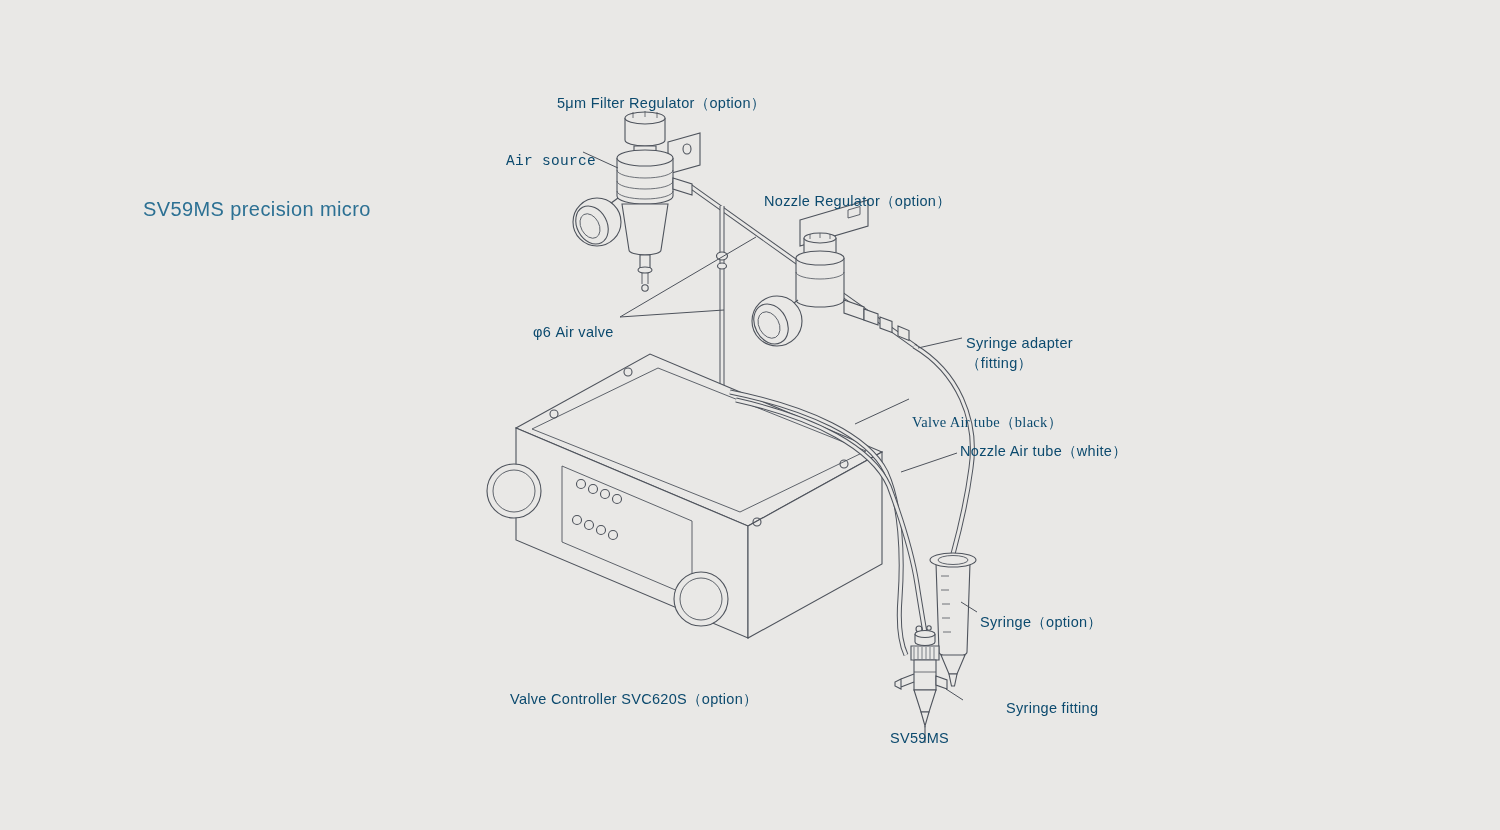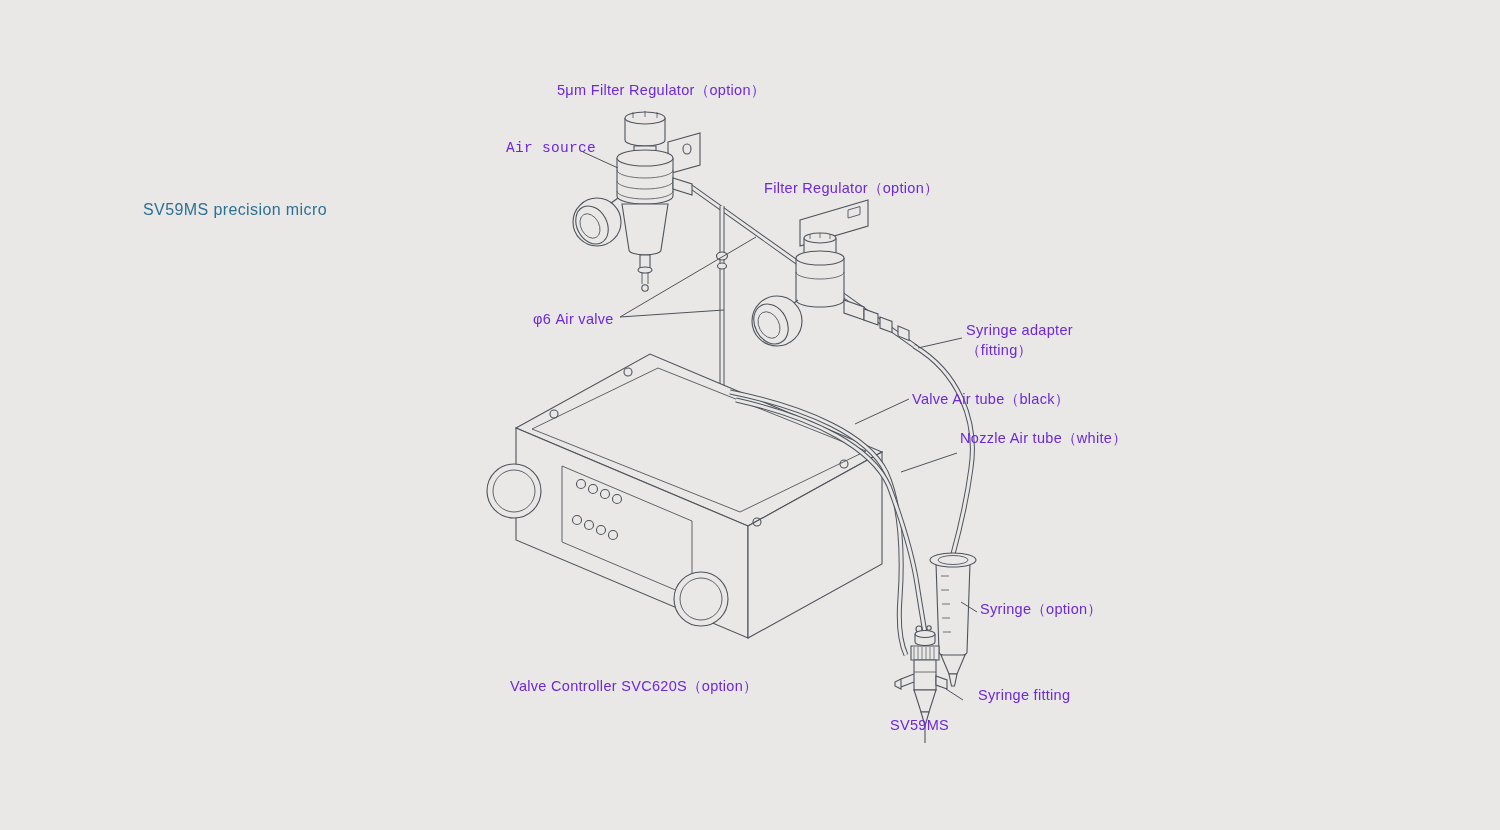--- a/index.html
+++ b/index.html
@@ -7,32 +7,33 @@
   .page{
     position:relative;
     width:1500px;height:830px;
     background:#e9e8e6;
     overflow:hidden;
   }
   .diagram-svg{position:absolute;left:0;top:0;}
   .title{
     position:absolute;left:143px;top:193px;
     color:#2c7093;
-    font-size:16px;
+    font-size:20px;
     line-height:33px;
     letter-spacing:0.4px;
     font-weight:500;
   }
   .lbl{
     position:absolute;
-    color:#6d28d9;
+    color:#0c4a6e;
     font-size:14.5px;
     letter-spacing:0.3px;
     line-height:20px;
     white-space:nowrap;
+    margin-top:13px;
   }
 </style>
 </head>
 <body>
 
 <div class="page">
 
   <svg class="diagram-svg" width="1500" height="830" viewBox="0 0 1500 830">
 
     <g fill="none" stroke="#4e535c" stroke-width="1.1">
@@ -193,28 +194,28 @@
       <path d="M 963 700 L 946 689"></path>
     </g>
   </svg>
 
   <div class="title">
     <div>SV59MS precision micro</div>
   </div>
 
   <div class="lbl" style="left:557px;top:80px;">5μm Filter Regulator（option）</div>
   <div class="lbl" style="left:506px;top:138px;font-family:Liberation Mono, monospace;">Air source</div>
-  <div class="lbl" style="left:764px;top:178px;">Filter Regulator（option）</div>
+  <div class="lbl" style="left:764px;top:178px;">Nozzle Regulator（option）</div>
   <div class="lbl" style="left:533px;top:309px;">φ6 Air valve</div>
 
   <div class="lbl" style="left:966px;top:320px;">
     <div>Syringe adapter</div>
     <div>（fitting）</div>
   </div>
 
-  <div class="lbl" style="left:912px;top:389px;">Valve Air tube（black）</div>
+  <div class="lbl" style="left:912px;top:399px;font-family:Liberation Serif, serif;">Valve Air tube（black）</div>
   <div class="lbl" style="left:960px;top:428px;">Nozzle Air tube（white）</div>
   <div class="lbl" style="left:510px;top:676px;">Valve Controller SVC620S（option）</div>
   <div class="lbl" style="left:980px;top:599px;">Syringe（option）</div>
-  <div class="lbl" style="left:978px;top:685px;">Syringe fitting</div>
+  <div class="lbl" style="left:1006px;top:685px;">Syringe fitting</div>
   <div class="lbl" style="left:890px;top:715px;">SV59MS</div>
 
 </div>
 
 </body></html>

